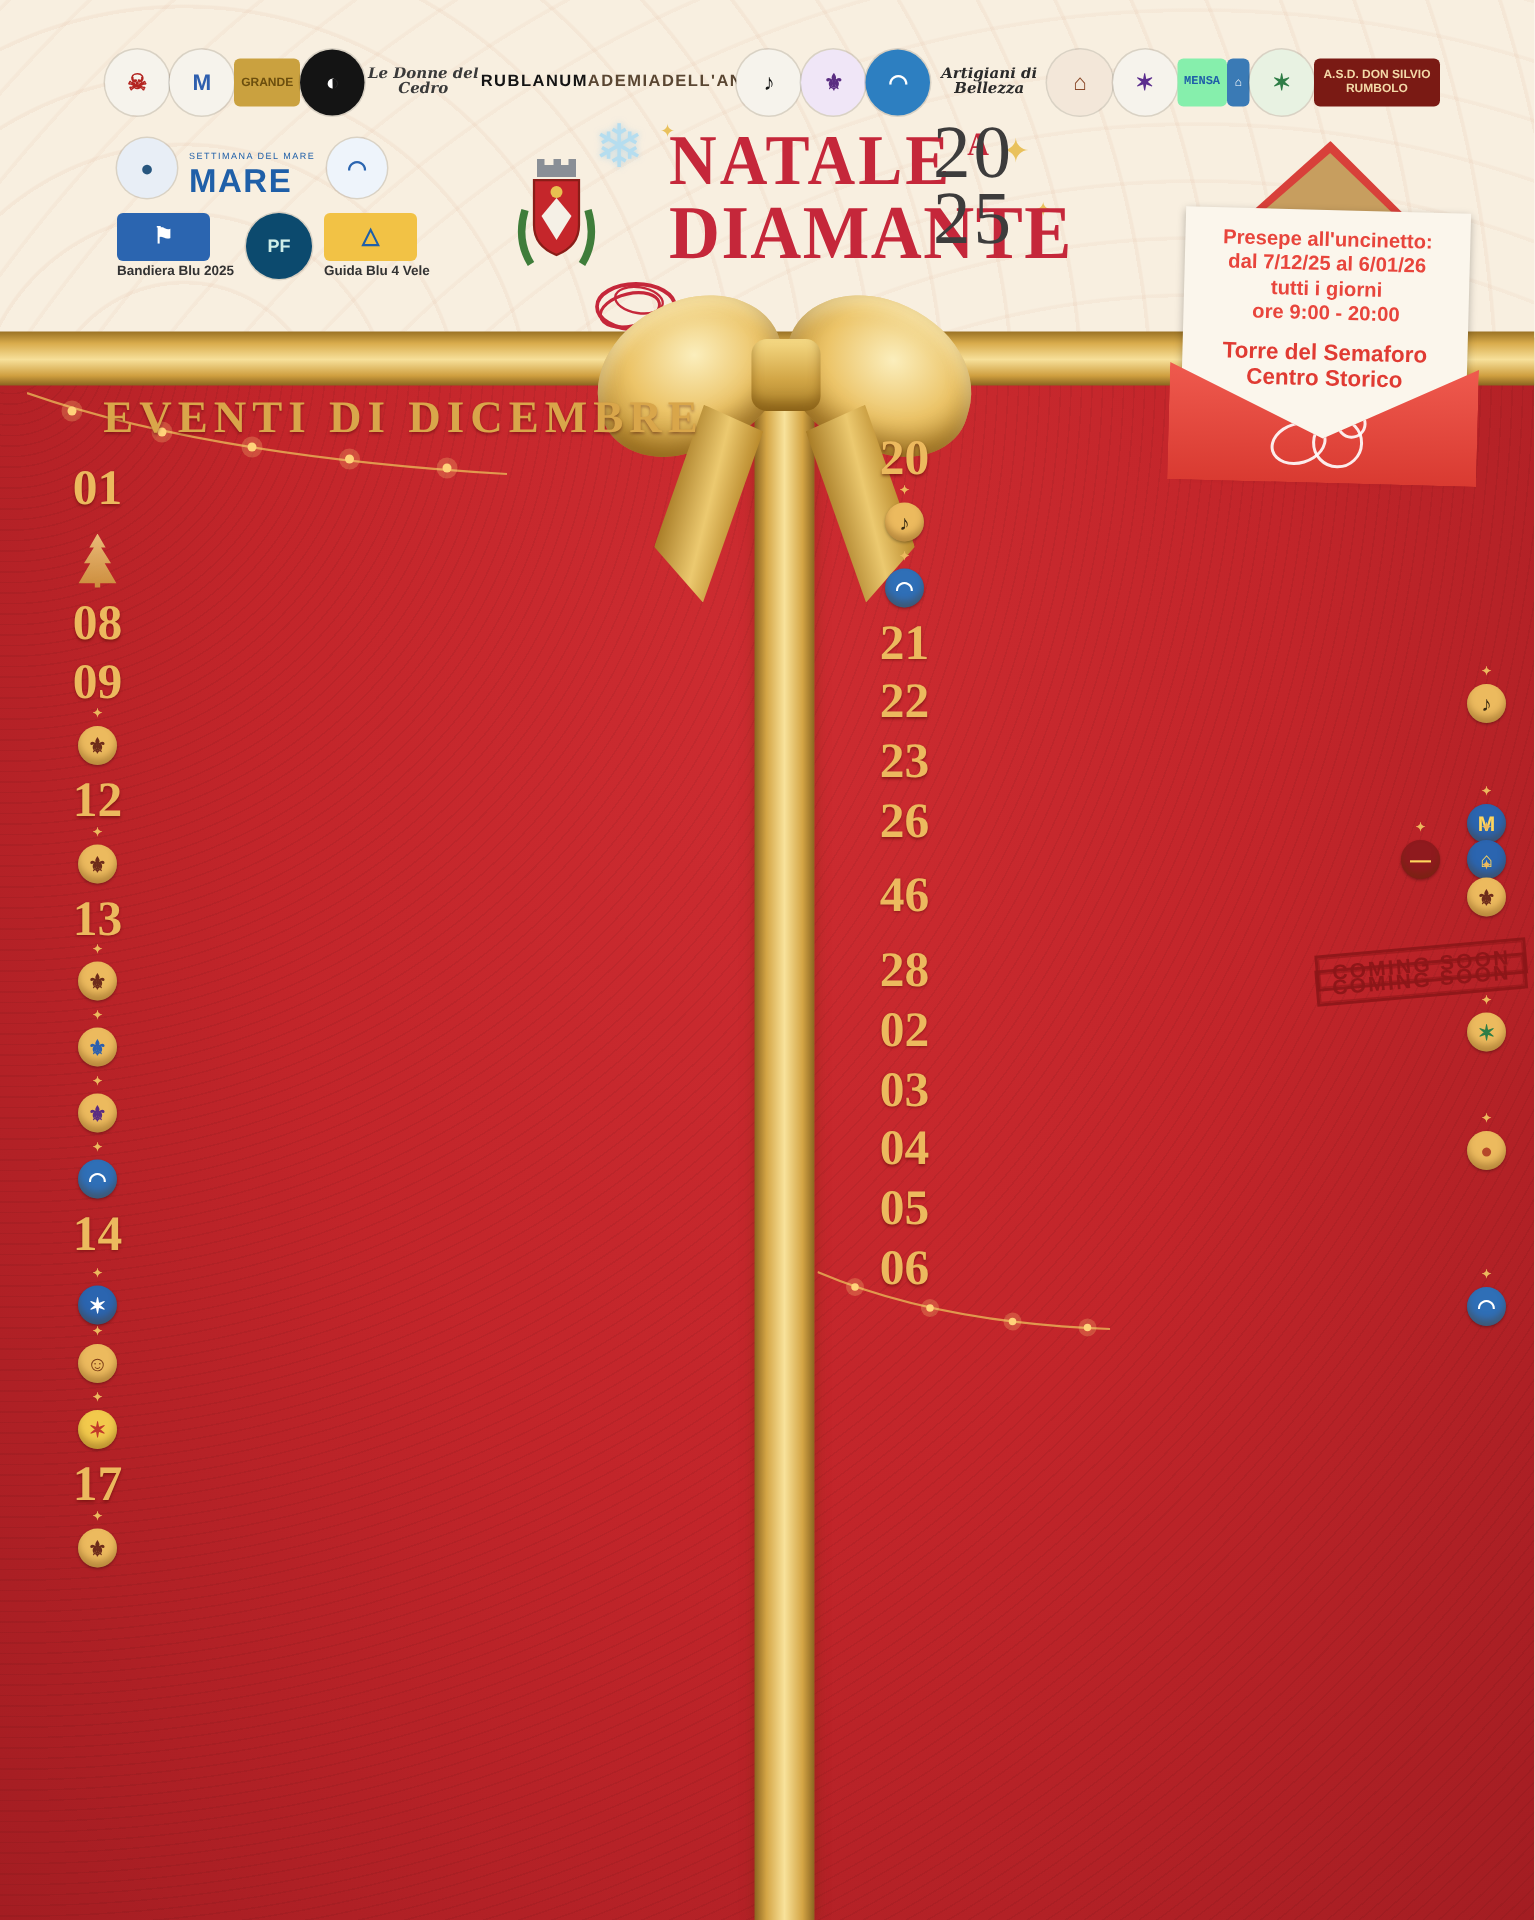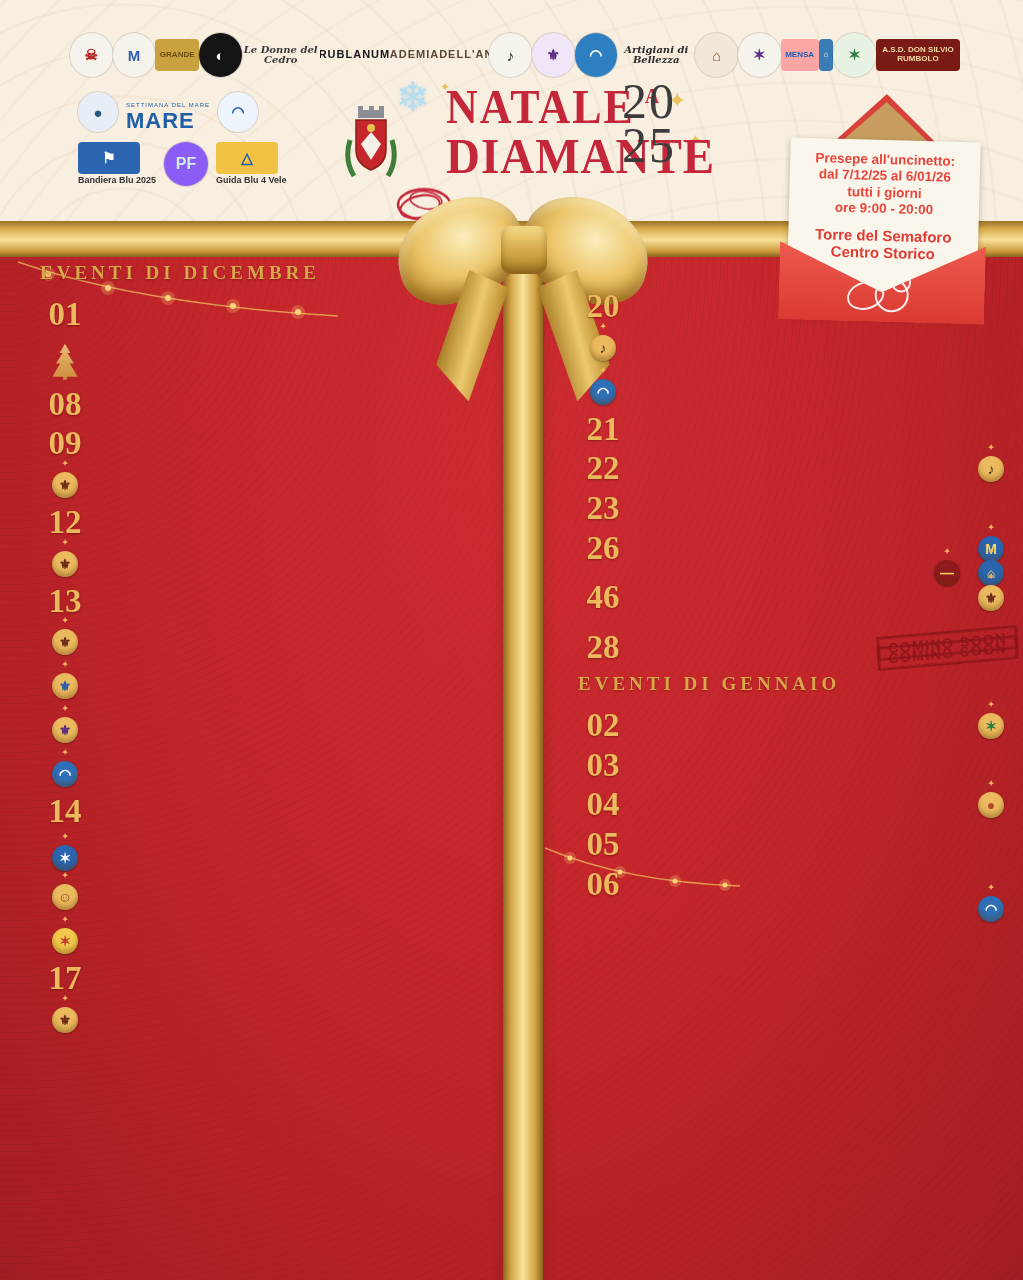--- a/index.html
+++ b/index.html
@@ -70,21 +70,21 @@
   .env-doodle span{position:absolute;border:2px solid #fff;border-radius:50%;opacity:.9;}
   .d1{left:0;top:10px;width:34px;height:24px;transform:rotate(-18deg);}
   .d2{left:28px;top:6px;width:30px;height:30px;}
   .d3{left:44px;top:0;width:16px;height:16px;border-radius:50%;}
   
   .lights{position:absolute;z-index:4;}
   
   .col{position:absolute;z-index:7;color:#f7f1e4;}
   .col-left{left:40px;top:262px;width:458px;}
   .col-right{left:578px;top:292px;width:436px;}
-  .section-heading{font-family:"Liberation Serif",serif;color:#d9a64a;font-size:19px;letter-spacing:4px;text-align:left;
+  .section-heading{font-family:"Liberation Serif",serif;color:#d9a64a;font-size:30px;letter-spacing:4px;text-align:center;
     font-weight:bold;margin-bottom:16px;text-shadow:0 1px 2px rgba(60,0,0,.4);}
   .col-right .section-heading{margin-top:6px;}
   .entry{display:flex;gap:10px;margin-bottom:10px;position:relative;}
   .daycol{width:50px;flex:none;display:flex;flex-direction:column;align-items:center;gap:5px;}
   .day{font-family:"Liberation Serif",serif;font-weight:bold;font-size:33px;line-height:.9;color:#ecb95e;text-shadow:0 1px 2px rgba(80,10,0,.5);}
   .orn{width:26px;height:26px;border-radius:50%;display:flex;align-items:center;justify-content:center;
     font-size:14px;font-weight:bold;box-shadow:inset 0 -4px 5px rgba(90,50,0,.35), 0 1px 2px rgba(0,0,0,.3);position:relative;margin-top:8px;}
   .orn::before{content:"✦";position:absolute;top:-13px;left:50%;transform:translateX(-50%);font-size:8px;color:#ecb95e;}
   .tree-icon{width:30px;height:36px;margin-top:4px;background:linear-gradient(180deg,#f3d587,#cf9f3f);
     clip-path:polygon(50% 0,68% 26%,58% 26%,80% 55%,66% 55%,92% 92%,56% 92%,56% 100%,44% 100%,44% 92%,8% 92%,34% 55%,20% 55%,42% 26%,32% 26%);
@@ -110,41 +110,41 @@
       <span class="chip circle" style="background: rgb(20, 20, 20); color: rgb(255, 255, 255);">◐</span>
       <span class="chip script" style="color: rgb(58, 58, 58);">Le Donne del Cedro</span>
       <span class="chip text" style="color: rgb(20, 20, 20);">RUBLANUM</span>
       <span class="chip text" style="color: rgb(90, 70, 50);">ACCADEMIADELL'ANCIA</span>
       <span class="chip circle" style="background: rgb(246, 243, 236); color: rgb(20, 20, 20);">♪</span>
       <span class="chip circle" style="background: rgb(240, 230, 247); color: rgb(90, 45, 130);">⚜</span>
       <span class="chip circle" style="background: rgb(45, 127, 193); color: rgb(255, 255, 255);">◠</span>
       <span class="chip script" style="color: rgb(42, 42, 42);">Artigiani di Bellezza</span>
       <span class="chip circle" style="background: rgb(243, 231, 217); color: rgb(138, 74, 42);">⌂</span>
       <span class="chip circle" style="background: rgb(246, 243, 236); color: rgb(91, 45, 142);">✶</span>
-      <span class="chip rect" style="background: #fca5a5; color: rgb(31, 95, 168);">MENSA</span>
+      <span class="chip rect" style="background: #86efac; color: rgb(31, 95, 168); font-family: Liberation Mono, monospace;">MENSA</span>
       <span class="chip rect" style="background: rgb(58, 122, 181); color: rgb(255, 255, 255);">⌂</span>
       <span class="chip circle" style="background: rgb(232, 242, 226); color: rgb(46, 125, 70);">✶</span>
       <span class="chip rect" style="background: rgb(122, 26, 20); color: rgb(243, 217, 168);">A.S.D. DON SILVIO RUMBOLO</span>
     </div>
 
   <div class="badges">
     <div class="badge-row">
       <span class="chip circle" style="background:#e8eef6;color:#27567f;width:40px;height:40px">●</span>
       <span>
         <span class="mare-sub">SETTIMANA DEL MARE</span>
         <div class="mare-text">MARE</div>
       </span>
       <span class="chip circle" style="background:#eef4fb;color:#2b65b0;width:40px;height:40px">◠</span>
     </div>
     <div class="badge-row" style="align-items:flex-start">
       <span style="text-align:center">
         <span class="chip rect" style="background:#2b65b0;color:#fff;font-size:15px;width:52px">⚑</span>
         <div class="badge-caption">Bandiera Blu 2025</div>
       </span>
-      <span class="chip circle" style="background:#8b5cf6;color:#cfeee8;font-size:16px">PF</span>
+      <span class="chip circle" style="background:#0c4a6e;color:#cfeee8;font-size:12px">PF</span>
       <span style="text-align:center">
         <span class="chip rect" style="background:#f2c245;color:#1f5fa8;font-size:15px;width:52px">△</span>
         <div class="badge-caption">Guida Blu 4 Vele</div>
       </span>
     </div>
   </div>
 
   <div class="crest">
     <svg width="58" height="88" viewBox="0 0 58 88">
       <path d="M8 38 Q2 58 12 74" stroke="#3f7d3a" stroke-width="5" fill="none"></path>
@@ -368,21 +368,20 @@
           <div class="daycol"></div>
           <span class="stamp">COMING SOON</span>
         </div>
         <div class="entry">
           <div class="daycol">
             <span class="day">28</span>
           </div>
           <span class="stamp">COMING SOON</span>
         </div>
       </div>
-    <div class="section-heading">EVENTI DI GENNAIO</div>
     <div id="entries-right-jan">
         <div class="entry">
           <div class="daycol">
             <span class="day">02</span>
           </div>
           <span class="orn trail" style="background: rgb(236, 186, 94); color: rgb(46, 125, 70); right: 10px;">✶</span>
         </div>
         <div class="entry">
           <div class="daycol">
             <span class="day">03</span>

